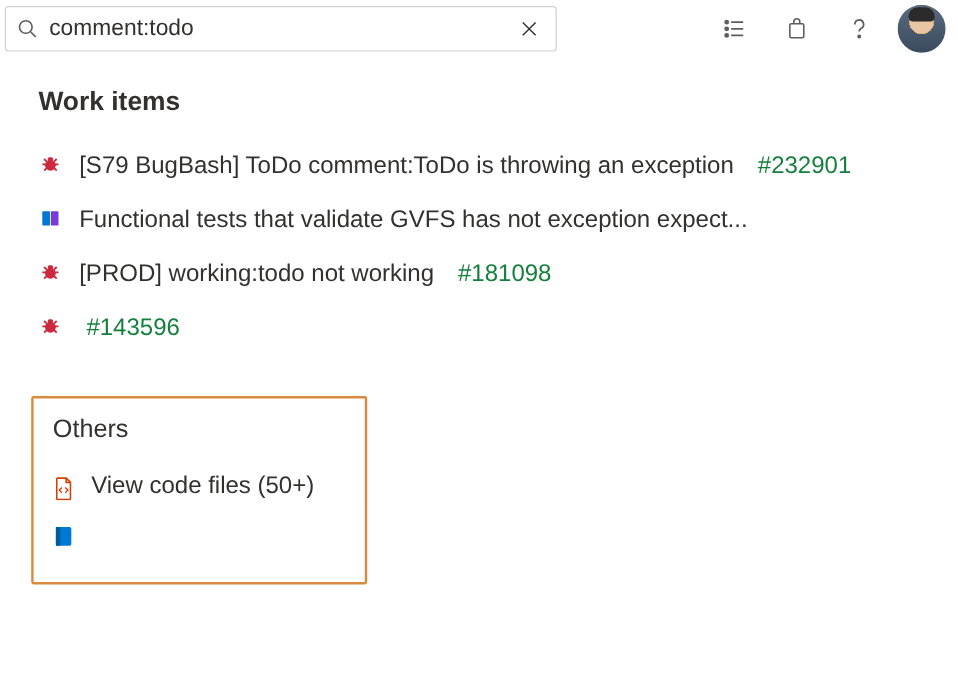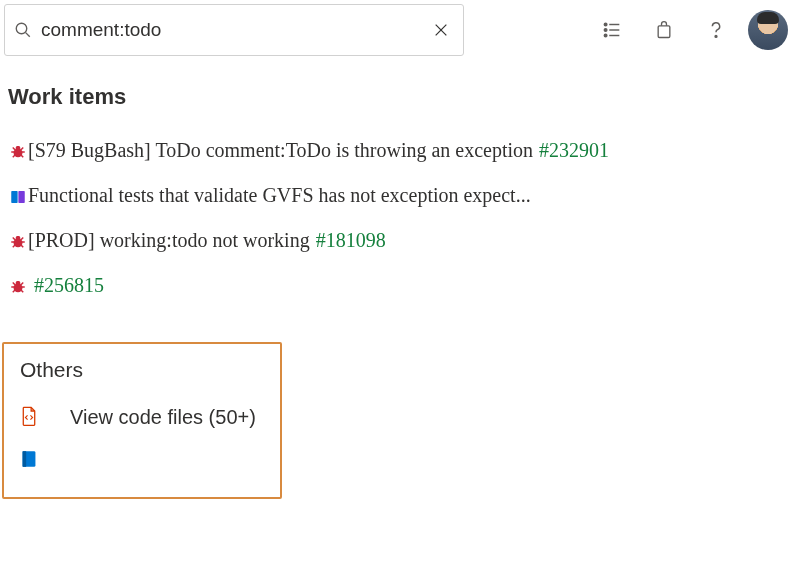--- a/index.html
+++ b/index.html
@@ -16,21 +16,21 @@
     align-items: center;
     padding: 4px 10px 4px 4px;
     gap: 8px;
   }
   .search-box {
     display: flex;
     align-items: center;
     flex: 0 0 460px;
     border: 1px solid #d1d1d1;
     border-radius: 3px;
-    height: 52px;
+    height: 38px;
     padding: 0 8px;
     background: #fff;
   }
   .search-box input {
     flex: 1;
     border: none;
     outline: none;
     font-size: 19px;
     color: #323130;
     background: transparent;
@@ -73,36 +73,36 @@
   .avatar::after {
     content: "";
     position: absolute;
     left: 50%; transform: translateX(-50%);
     top: 2px;
     width: 22px; height: 12px;
     background: #2b2b2b;
     border-radius: 12px 12px 6px 6px;
   }
   .content {
-    padding: 24px 24px 0 8px;
+    padding: 24px 24px 0 32px;
   }
   .section-title {
     font-size: 22px;
     font-weight: 600;
     color: #323130;
     margin-bottom: 18px;
   }
   .work-item {
     display: flex;
-    align-items: flex-end;
+    align-items: flex-start;
+    gap: 14px;
     padding: 11px 0;
     font-size: 20px;
     color: #323130;
     cursor: pointer;
-    font-family: Liberation Serif, serif;
   }
   .wi-icon {
     width: 20px;
     height: 20px;
     flex: 0 0 20px;
     display: flex;
     align-items: center;
     justify-content: center;
   }
   .wi-title {
@@ -125,22 +125,22 @@
     margin-left: -6px;
   }
   .others-title {
     font-size: 21px;
     font-weight: 400;
     color: #323130;
     margin-bottom: 14px;
   }
   .other-item {
     display: flex;
-    align-items: flex-start;
-    gap: 32px;
+    align-items: flex-end;
+    gap: 14px;
     font-size: 20px;
     color: #323130;
     padding: 10px 0;
     cursor: pointer;
   }
   .other-icon {
     width: 18px;
     height: 20px;
     flex: 0 0 18px;
   }
@@ -246,21 +246,21 @@
             <circle cx="12" cy="13" r="6"></circle>
             <rect x="9" y="4" width="6" height="5" rx="2"></rect>
             <line x1="3" y1="12" x2="7" y2="12" stroke="#cc293d" stroke-width="2"></line>
             <line x1="17" y1="12" x2="21" y2="12" stroke="#cc293d" stroke-width="2"></line>
             <line x1="5" y1="6" x2="8" y2="9" stroke="#cc293d" stroke-width="2"></line>
             <line x1="19" y1="6" x2="16" y2="9" stroke="#cc293d" stroke-width="2"></line>
             <line x1="5" y1="19" x2="8" y2="16" stroke="#cc293d" stroke-width="2"></line>
             <line x1="19" y1="19" x2="16" y2="16" stroke="#cc293d" stroke-width="2"></line>
           </svg>
       </span>
-      <span class="wi-id">#256815</span>
+      <span class="wi-id">#143596</span>
     </div>
 
   </div>
 
   <div class="others-box">
     <div class="others-title">Others</div>
 
     <div class="other-item">
       <span class="other-icon">
         <svg width="18" height="20" viewBox="0 0 24 28" fill="none" stroke="#d83b01" stroke-width="1.8">

